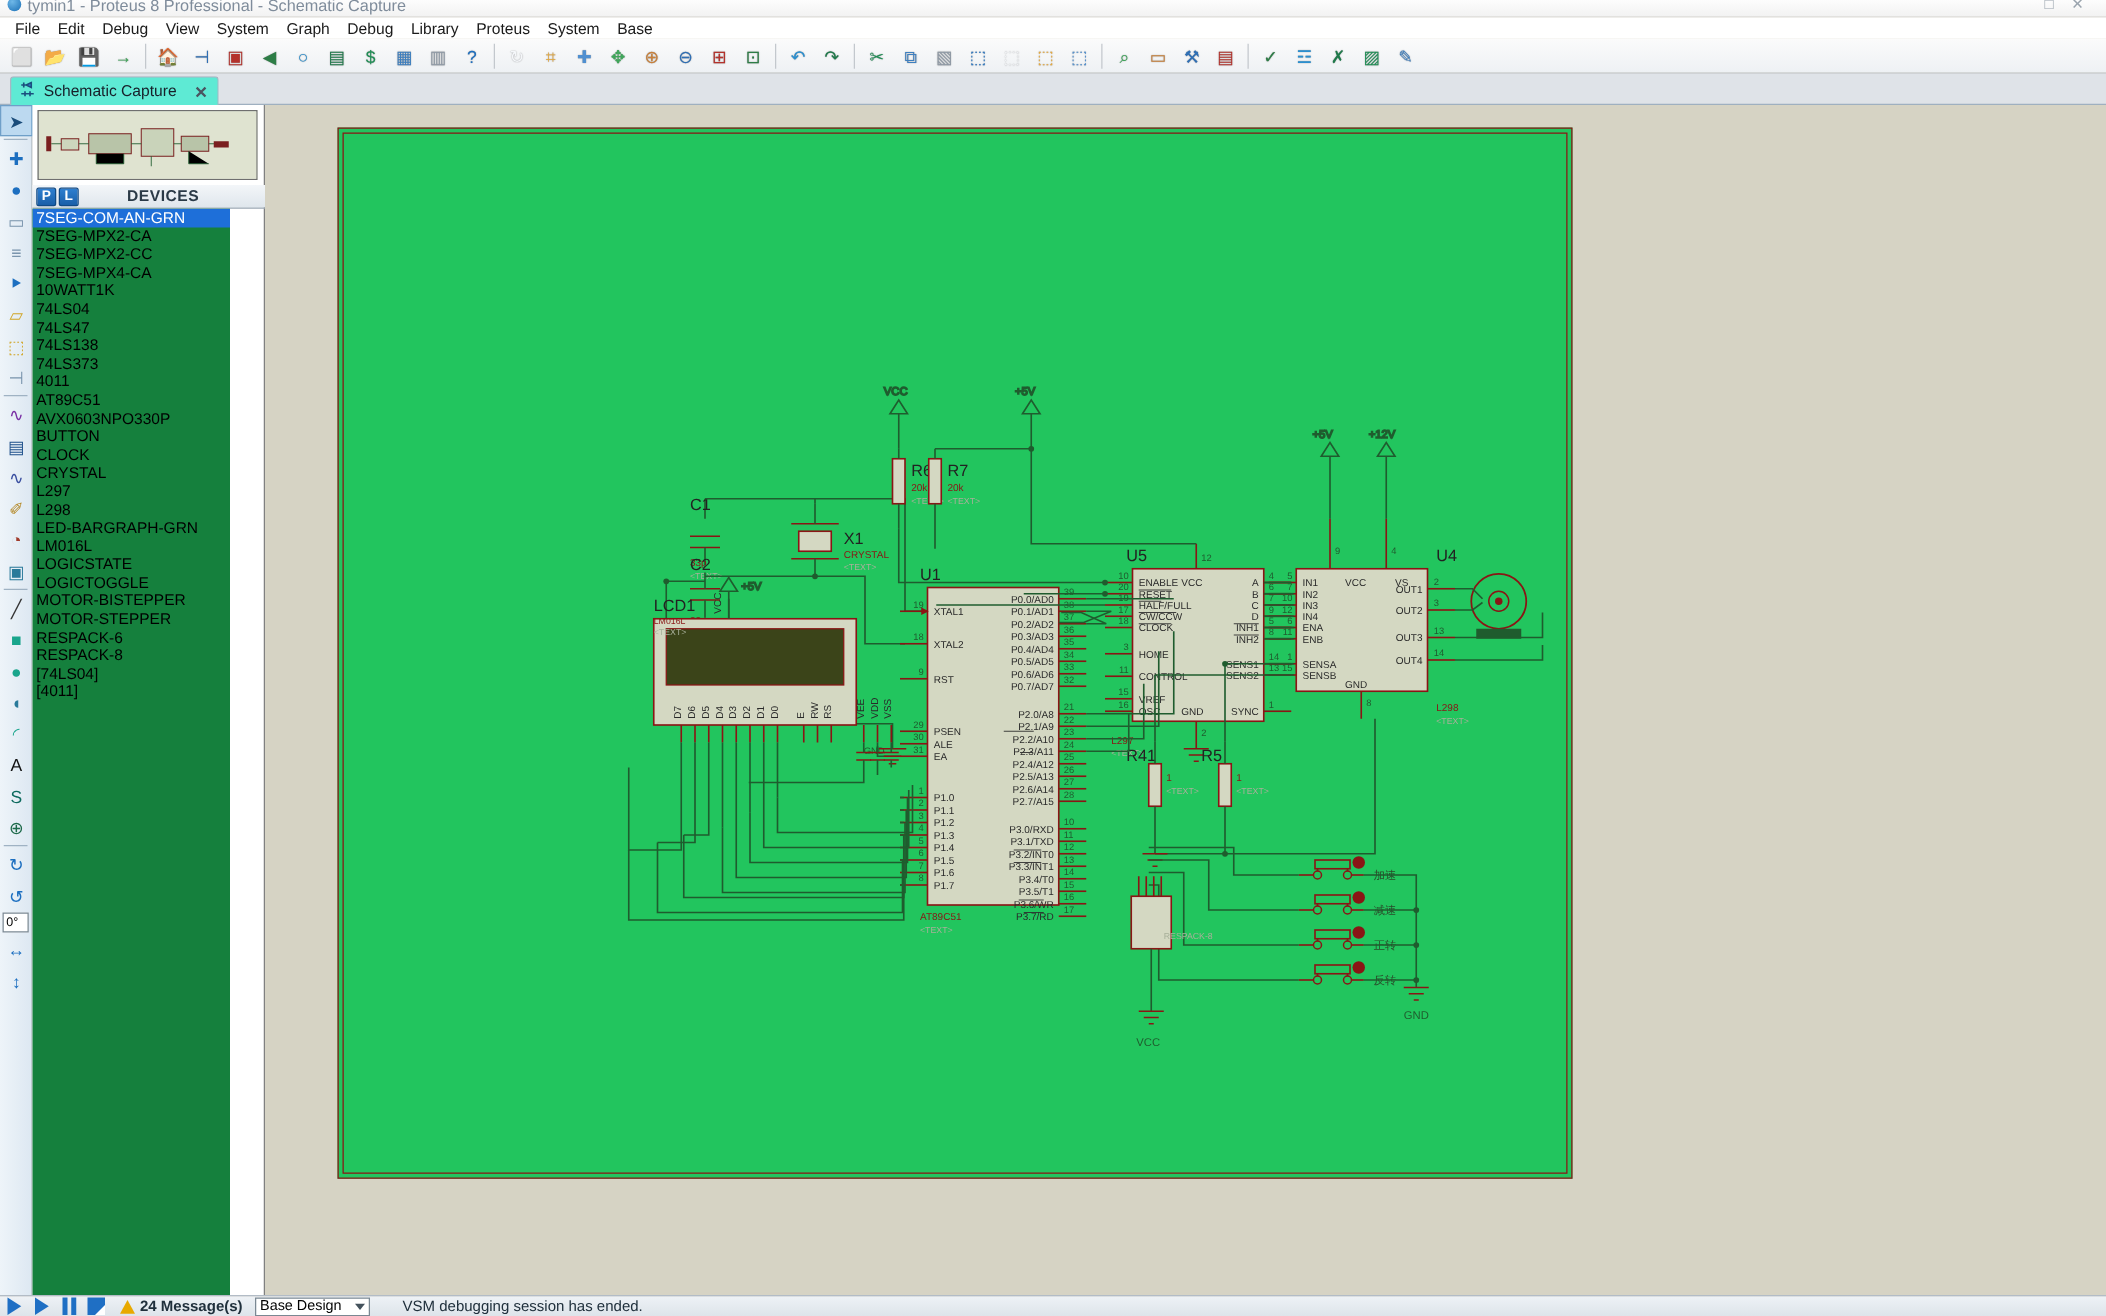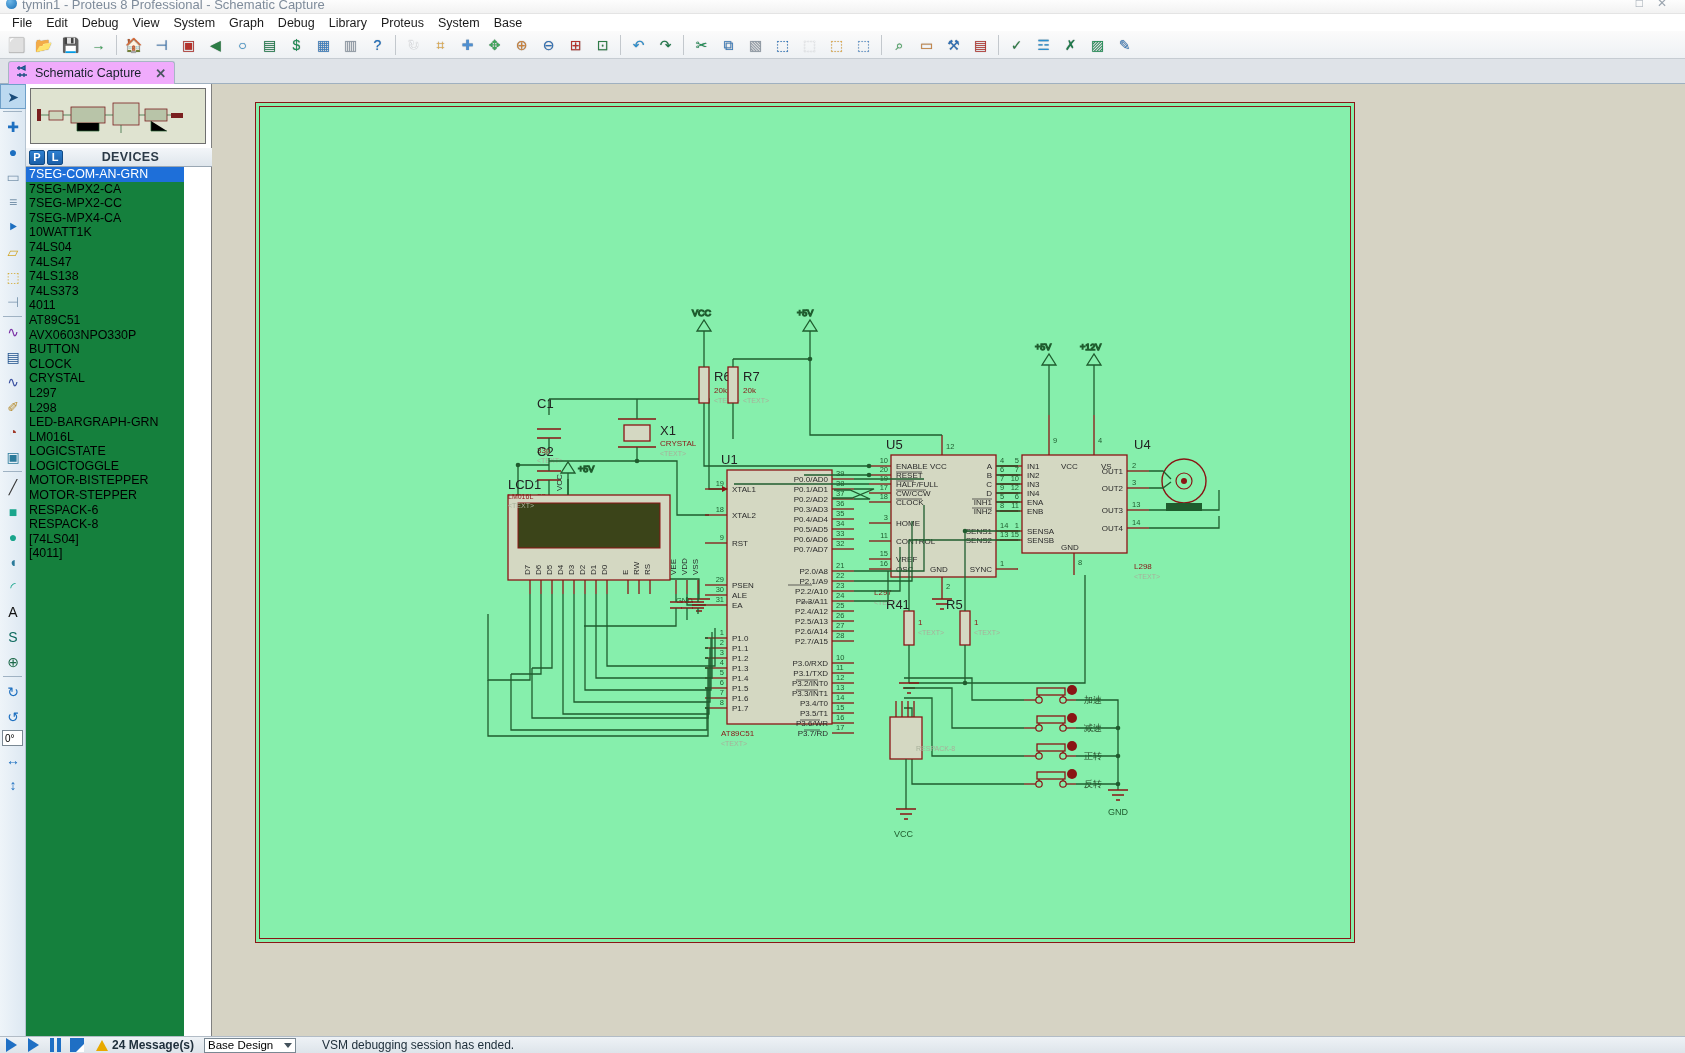--- a/index.html
+++ b/index.html
@@ -56,21 +56,21 @@
     position:relative;
   }
   .tsep{ width:1px; height:20px; background:#c3c8cd; margin:0 4px; }
   
   #tabstrip{
     position:absolute; top:59px; left:0; width:1685px; height:25px;
     background:#dfe3e8; border-bottom:1px solid #9fb0c0;
   }
   #tab-schematic{
     position:absolute; left:8px; top:2px; height:23px;
-    background:#f0abfc; border:1px solid #a7b6c4; border-bottom:none;
+    background:#5eead4; border:1px solid #a7b6c4; border-bottom:none;
     border-radius:3px 3px 0 0;
     display:flex; align-items:center; padding:0 8px 0 6px; gap:6px;
     font-size:12.5px; color:#17202a;
   }
   #tab-schematic .closex{
     color:#4a5560; font-size:13px; margin-left:8px; font-weight:600;
   }
   
   #lefttools{
     position:absolute; top:84px; left:0; width:26px; height:952px;
@@ -119,22 +119,22 @@
     font-size:12.4px; color:#000; white-space:nowrap; cursor:default;
     font-family:"Liberation Sans", sans-serif;
   }
   .devitem.sel{ background:#1e6fd9; color:#fff; }
   
   #canvaswrap{
     position:absolute; top:84px; left:212px; width:1473px; height:952px;
     background:#d6d3c4; overflow:hidden;
   }
   #sheet{
-    position:absolute; left:43px; top:18px; width:1100px; height:841px;
-    background:#86efac; border:1px solid #8a1515;
+    position:absolute; left:58px; top:18px; width:988px; height:841px;
+    background:#22c55e; border:1px solid #8a1515;
   }
   #sheet .inner{
     position:absolute; left:3px; top:3px; right:3px; bottom:3px;
     border:1px solid #8a1515;
   }
   #schem{ position:absolute; left:0; top:0; }
   
   #statusbar{
     position:absolute; bottom:0; left:0; width:1685px; height:17px;
     background:linear-gradient(#eef2f6,#dde4ea);

